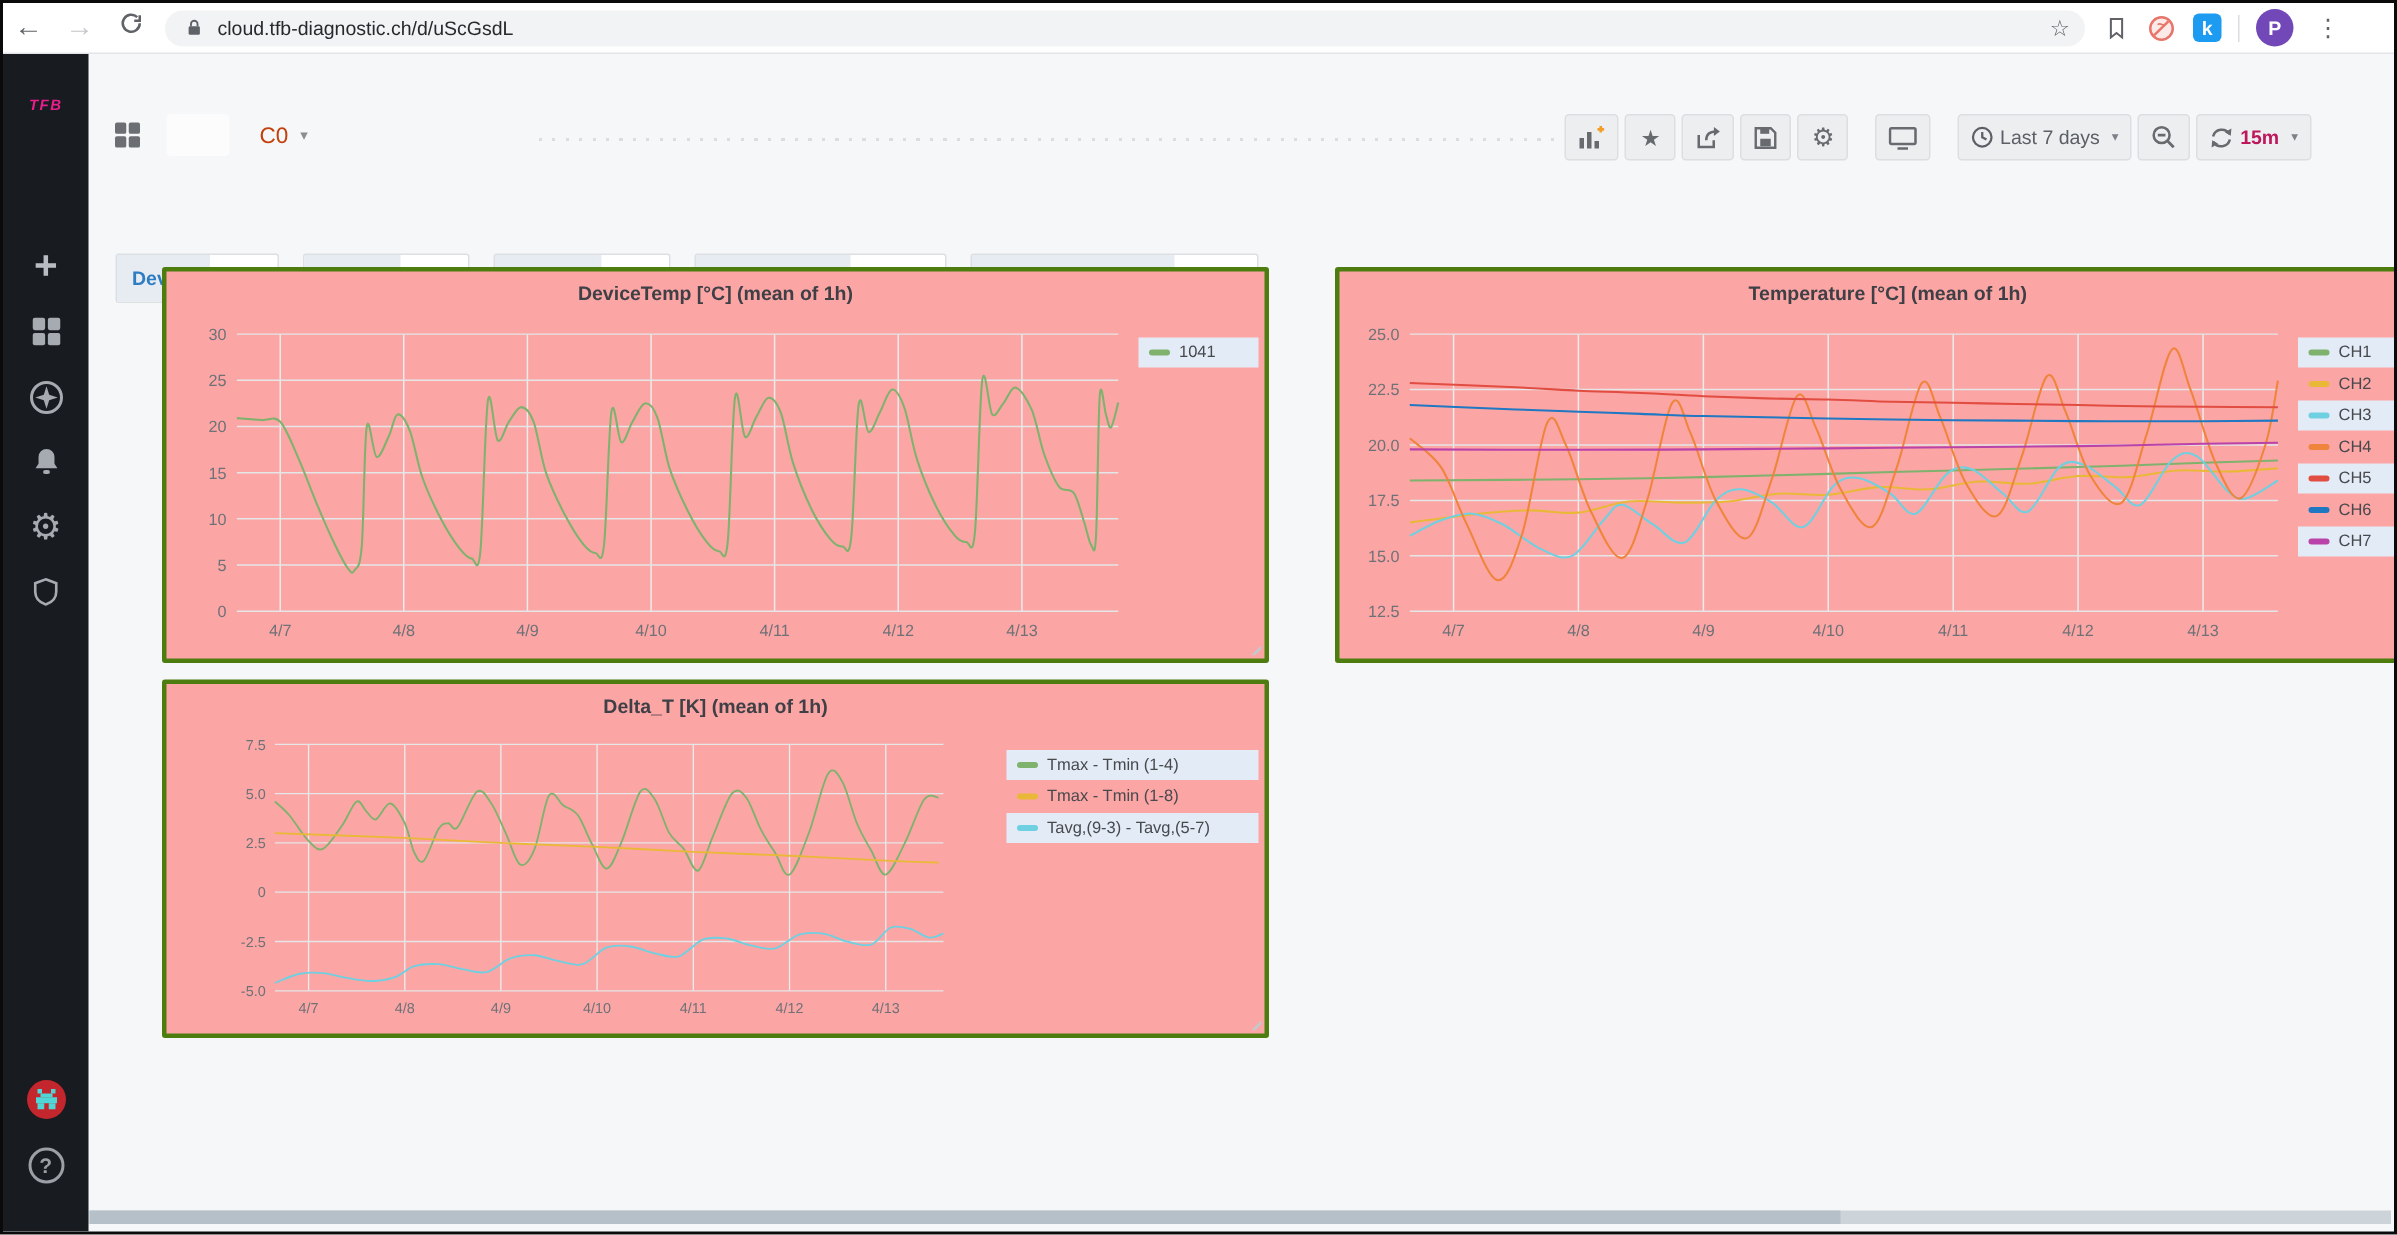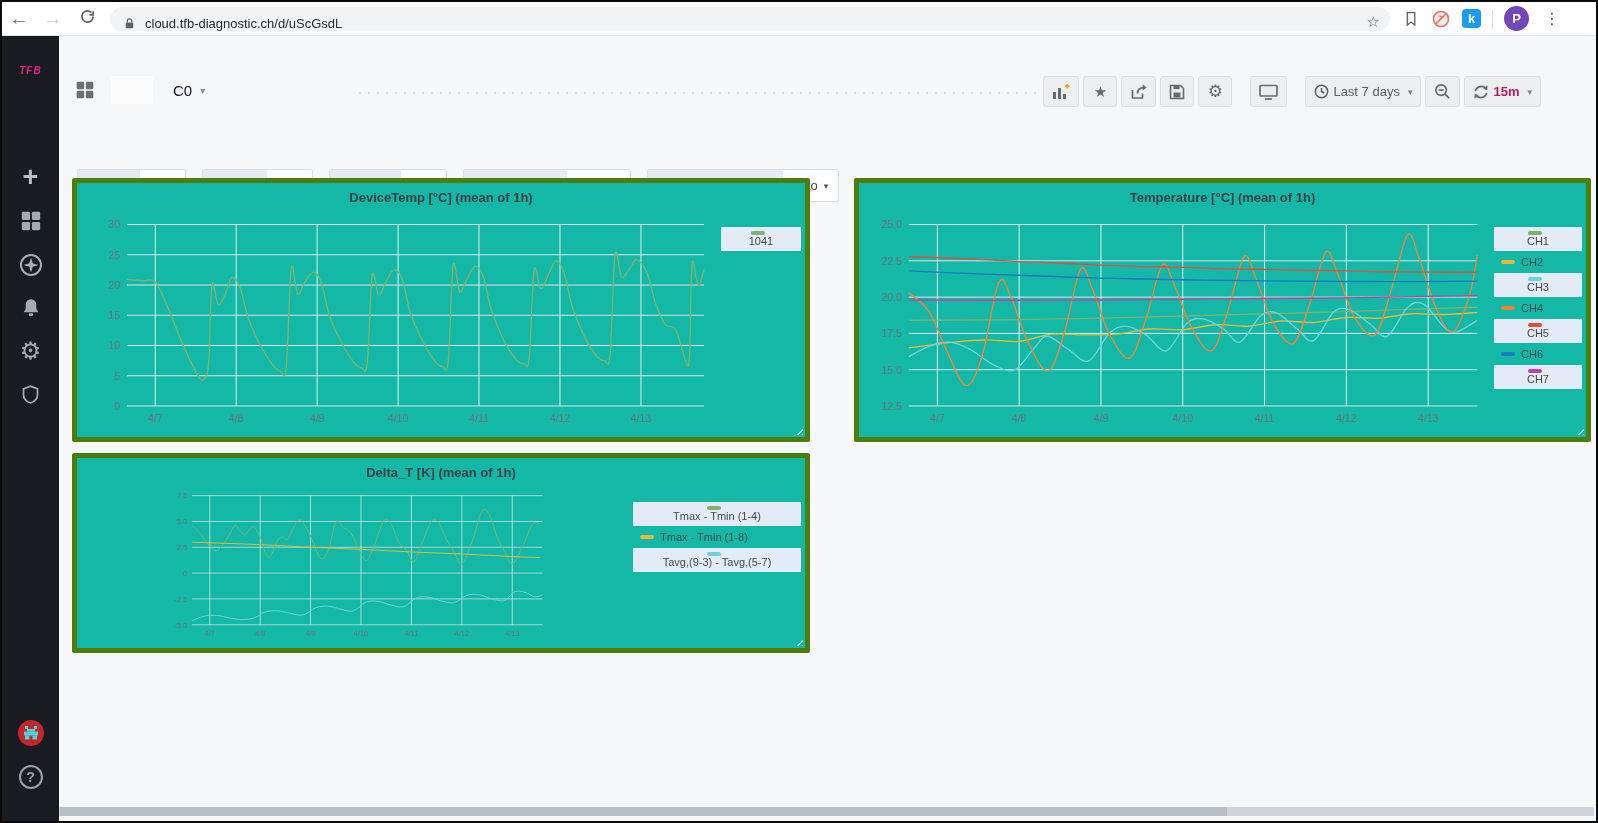--- a/index.html
+++ b/index.html
@@ -4,21 +4,21 @@
 <style>
   * { margin:0; padding:0; box-sizing:border-box; }
   html,body { background:#888; }
   body { font-family:"Liberation Sans","DejaVu Sans",sans-serif; }
   .screen { position:relative; width:1598px; height:823px; background:#f6f7f9; border:2px solid #0a0a0a; overflow:hidden; }
 
   
   .chrome { position:absolute; left:0; top:0; right:0; height:34px; background:#ffffff; border-bottom:1px solid #e3e5e8; display:flex; align-items:center; z-index:30; }
   .nav-glyph { font-size:19px; color:#5f6368; width:34px; text-align:center; cursor:pointer; }
   .nav-glyph.disabled { color:#c4c7cb; }
-  .addr { flex:0 0 auto; width:1280px; height:24px; margin-left:6px; background:#f1f3f4; border-radius:13px; display:flex; align-items:flex-end; padding:0 10px 0 12px; }
+  .addr { flex:0 0 auto; width:1280px; height:24px; margin-left:6px; background:#f1f3f4; border-radius:13px; display:flex; align-items:center; padding:0 10px 0 12px; }
   .addr-url { font-size:13px; color:#27292c; margin-left:8px; flex:1; }
   .addr-star { font-size:15px; color:#5f6368; }
   .chrome-right { display:flex; align-items:center; margin-left:12px; gap:11px; }
   .ext-k { width:19px; height:19px; background:#1d9bf0; color:#fff; border-radius:4px; font-size:13px; font-weight:bold; display:flex; align-items:center; justify-content:center; }
   .vsep { width:1px; height:18px; background:#dadce0; }
   .avatar-p { width:25px; height:25px; border-radius:50%; background:#7248b9; color:#fff; font-size:13px; font-weight:bold; display:flex; align-items:center; justify-content:center; }
   .menu-dots { font-size:16px; color:#5f6368; padding:0 4px; }
 
   
   .sidebar { position:absolute; left:0; top:34px; bottom:0; width:57px; background:#181b1f; z-index:20; }
@@ -26,51 +26,51 @@
   .side-icon { position:absolute; left:0; width:57px; height:38px; display:flex; align-items:center; justify-content:center; color:#a6abb2; cursor:pointer; }
   .side-icon svg { display:block; }
   .glyph-plus { font-size:27px; font-weight:bold; line-height:20px; color:#b9bdc3; }
   .glyph-gear { font-size:24px; color:#a6abb2; }
   .help-circle { width:24px; height:24px; border:2px solid #9aa0a6; border-radius:50%; color:#9aa0a6; font-size:14px; font-weight:bold; display:flex; align-items:center; justify-content:center; }
 
   
   .topnav { position:absolute; left:57px; top:34px; right:0; height:84px; }
   .nav-left { position:absolute; left:16px; top:40px; display:flex; align-items:center; }
   .org-logo { width:42px; height:28px; background:#fcfcfd; border-radius:3px; margin-left:16px; }
-  .dash-title { font-size:15px; font-weight:500; color:#0f172a; margin-left:20px; }
+  .dash-title { font-size:15px; font-weight:500; color:#c2410c; margin-left:20px; }
   .dash-caret { font-size:10px; color:#8a8d91; margin-left:8px; }
   .dotline { position:absolute; left:300px; right:560px; top:56px; height:2px;
              background-image:repeating-linear-gradient(to right,#d9dadd 0 2px,transparent 2px 9px); opacity:.9; }
   .toolbar { position:absolute; right:55px; top:40px; display:flex; align-items:center; }
   .tb-btn { height:31px; min-width:34px; background:#eceef0; border:1px solid #dcdee1; border-radius:3px; display:flex; align-items:center; justify-content:center; margin-left:4px; padding:0 8px; color:#676b70; cursor:pointer; font-size:13px; }
   .tb-gap { width:14px; }
   .tb-text { margin:0 4px; color:#5b5f66; }
   .tb-caret { font-size:9px; color:#7d8187; margin-left:4px; }
   .tb-star { font-size:15px; color:#676b70; }
   .tb-gear { font-size:17px; color:#676b70; }
 
   
   .filters { position:absolute; left:57px; top:167px; right:0; height:36px; display:flex; padding-left:18px; }
   .filter { display:flex; align-items:stretch; height:33px; margin-right:16px; border:1px solid #dde0e3; border-radius:2px; background:#fff; }
   .f-label { background:#e7ecf2; color:#2e7cc1; font-size:13px; font-weight:bold; display:flex; align-items:center; padding:0 10px; }
   .f-value { display:flex; align-items:center; padding:0 10px; font-size:13px; color:#3e4146; }
   .f-caret { font-size:9px; color:#55585c; margin-left:6px; }
 
   
-  .panel { position:absolute; background:#14b8a6; border:5px solid #4d7c0f; border-radius:2px; }
+  .panel { position:absolute; background:#fca5a5; border:3px solid #4d7c0f; border-radius:2px;margin-left:36px; }
   #panel-0 { left:70px; top:176px; width:738px; height:264px; }
   #panel-1 { left:852px; top:176px; width:737px; height:264px; }
-  #panel-2 { left:70px; top:451px; width:738px; height:200px; }
+  #panel-2 { left:70px; top:451px; width:738px; height:239px; }
   .panel-title { position:absolute; top:7px; left:0; right:0; text-align:center; font-size:13px; font-weight:bold; color:#3e4046; cursor:pointer; }
   .panel-body { position:absolute; top:28px; left:4px; right:4px; bottom:4px; display:flex; }
   svg.plot { flex:1 1 auto; height:100%; min-width:0; }
   .plot text.tick { font-family:"Liberation Sans",sans-serif; font-size:11px; fill:#6e7277; }
   .legend { flex:0 0 var(--lw,80px); padding-top:16px; }
   .lg-item { display:flex; align-items:center; padding:4px 7px; margin-bottom:1px; cursor:pointer; white-space:nowrap; }
-  .lg-item.stripe { background:#e3ecf6;flex-direction:column; }
+  .lg-item.stripe { background:#e3ecf6; }
   .lg-dash { width:14px; height:4px; border-radius:2px; flex:0 0 auto; margin-right:6px; }
   .lg-label { font-size:11px; color:#47494d; }
   .resize-corner { position:absolute; right:2px; bottom:2px; width:9px; height:9px; cursor:nwse-resize;
       background-image:repeating-linear-gradient(135deg,#c3c8cd 0 1.5px,transparent 1.5px 4px);
       clip-path:polygon(100% 0,100% 100%,0 100%); }
 
   
   .hscroll { position:absolute; left:57px; right:2px; bottom:5px; height:9px; background:#ccd4da; }
   .hscroll-thumb { position:absolute; left:1px; top:0; height:100%; width:76%; background:#b6c0c8; }
 </style>

